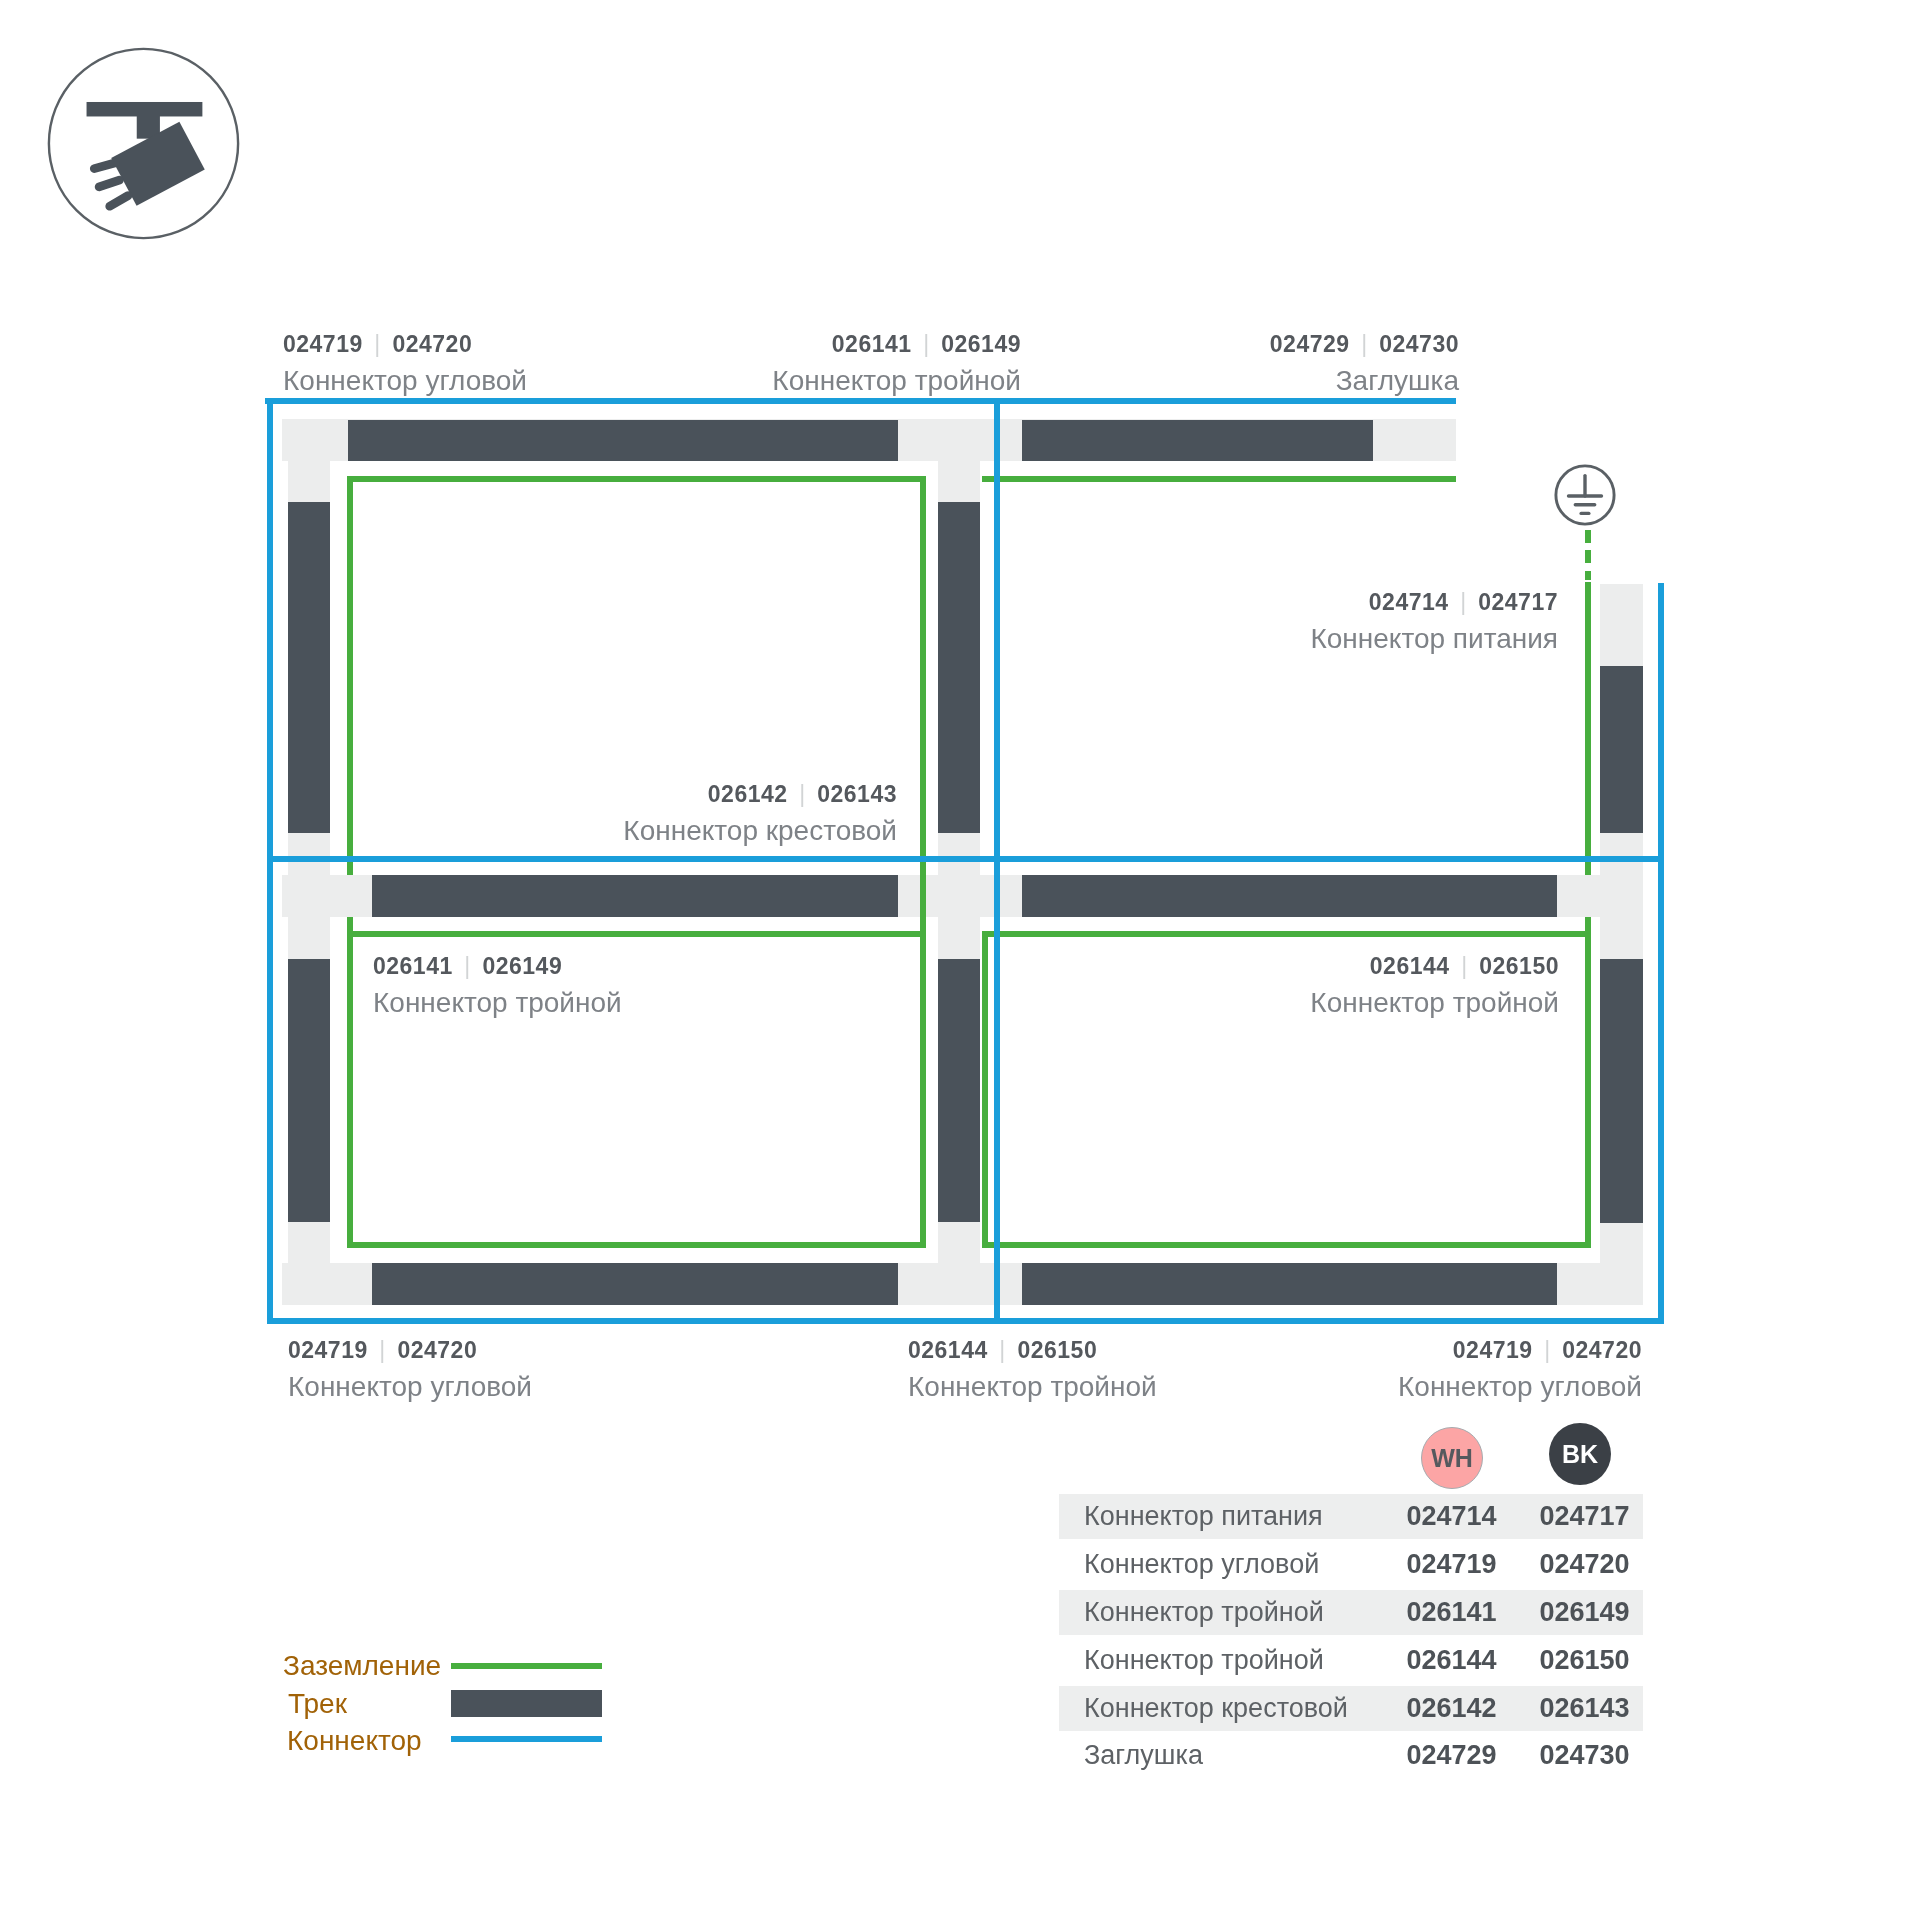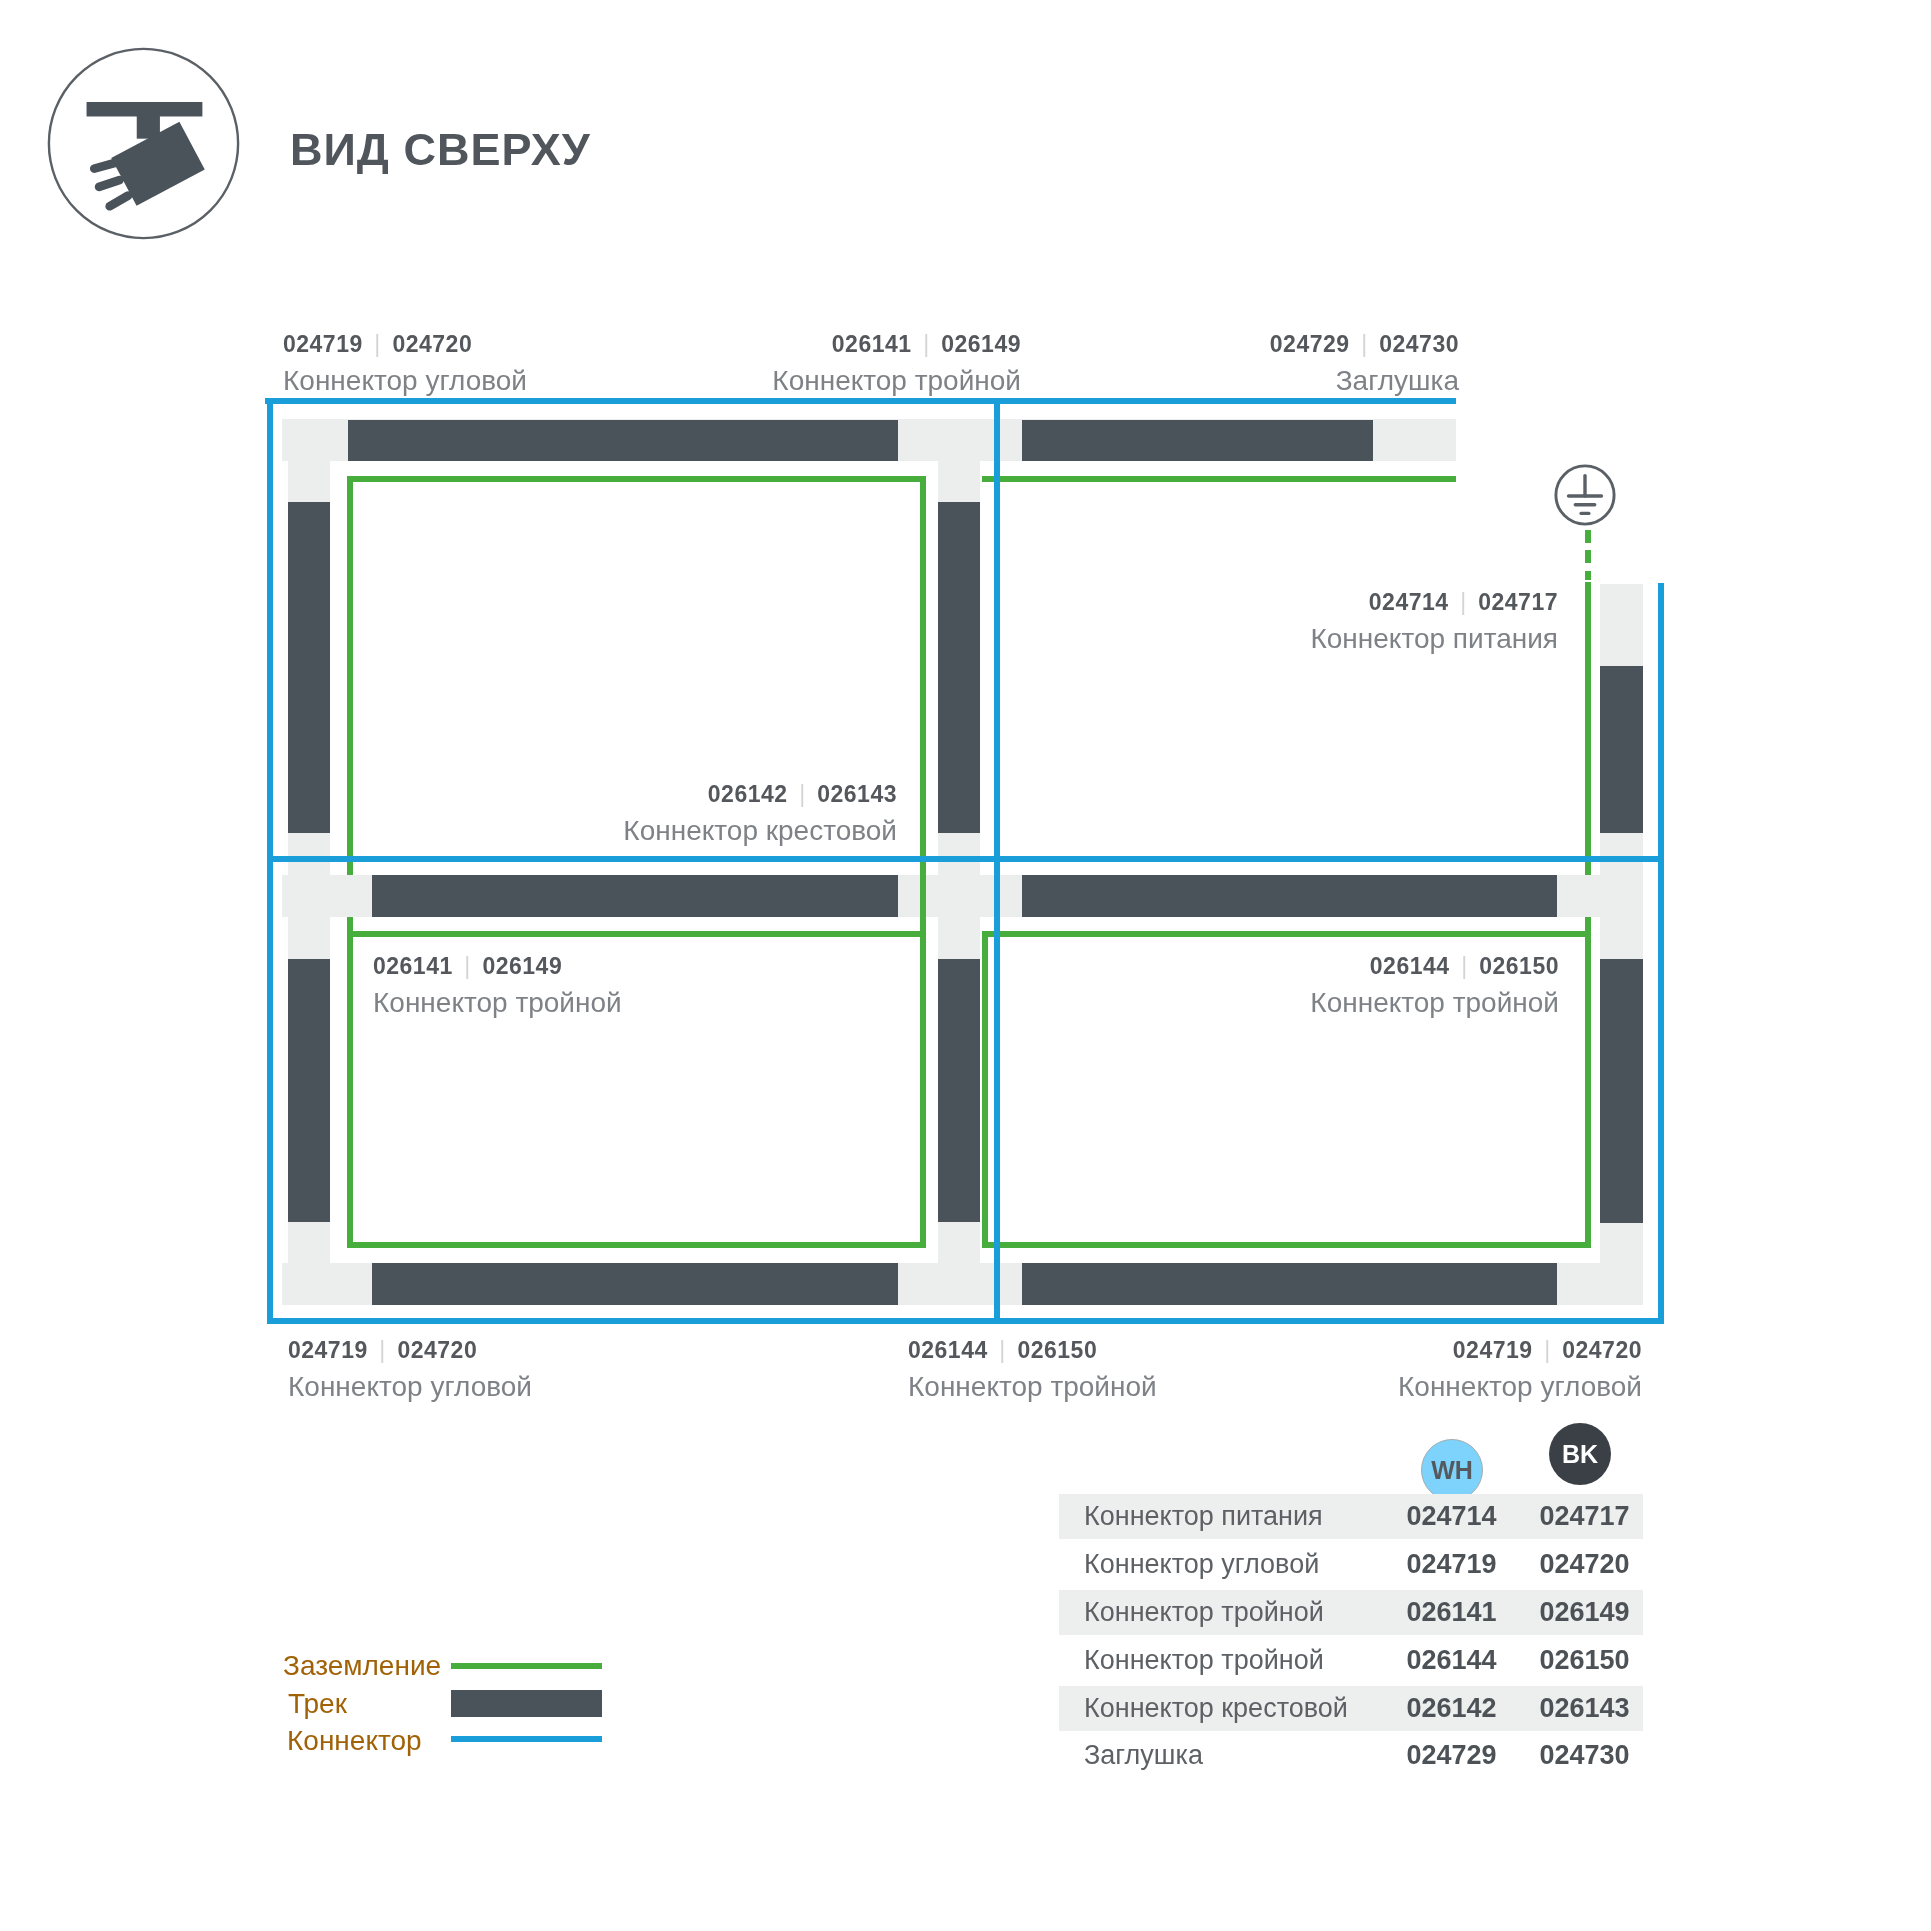--- a/index.html
+++ b/index.html
@@ -87,21 +87,21 @@
   .lg-t-2{left:288px;top:1688px;}
   .lg-t-3{left:287px;top:1725px;}
   .lg-s-1{left:451px;top:1663px;width:151px;height:5.8px;}
   .lg-s-2{left:451px;top:1690px;width:151px;height:27px;}
   .lg-s-3{left:451px;top:1736px;width:151px;height:5.8px;}
 
   
   .ptable{position:absolute;left:1059px;top:1423px;width:584px;}
   .badge{position:absolute;border-radius:50%;display:flex;align-items:center;justify-content:center;
          font-size:25px;font-weight:700;}
-  .badge-wh{left:362px;top:16px;width:60px;height:60px;border:1.9px solid #A6ABAF;color:#55595E;background:#7dd3fc;}
+  .badge-wh{left:362px;top:4px;width:60px;height:60px;border:1.9px solid #A6ABAF;color:#55595E;background:#fca5a5;}
   .badge-bk{left:490px;top:0;width:62px;height:62px;background:#3B4046;color:#ffffff;}
   .rows{position:absolute;left:0;top:71px;width:584px;}
   .prow{display:flex;align-items:center;height:45px;margin-bottom:2.9px;padding-right:13.5px;box-sizing:border-box;}
   .prow.alt{background:#EDEEEE;}
   .prow .pname{flex:1;padding-left:25px;font-size:27px;color:#5D6165;}
   .prow .pwh{width:126px;text-align:right;font-size:27px;font-weight:700;color:#4D5257;}
   .prow .pbk{width:133px;text-align:right;font-size:27px;font-weight:700;color:#4D5257;}
 </style>
 </head>
 <body>
@@ -114,21 +114,20 @@
       <rect x="42" y="58" width="120" height="15"></rect>
       <rect x="94" y="72" width="24" height="24"></rect>
       <rect x="76" y="94" width="80" height="56" transform="rotate(-28 116 122)"></rect>
     </g>
     <g stroke="#4A525A" stroke-width="9" stroke-linecap="round">
       <line x1="50" y1="127" x2="72" y2="121"></line>
       <line x1="55" y1="146" x2="76" y2="139"></line>
       <line x1="66" y1="166" x2="85" y2="155"></line>
     </g>
   </svg>
-  <div class="title">ВИД СВЕРХУ</div>
 
   <div class="lt lt-row-top"></div>
   <div class="lt lt-row-mid"></div>
   <div class="lt lt-row-bot"></div>
   <div class="lt lt-col-left"></div>
   <div class="lt lt-col-mid"></div>
   <div class="lt lt-col-right"></div>
 
   <div class="dk dk-top-1"></div>
   <div class="dk dk-top-2"></div>

